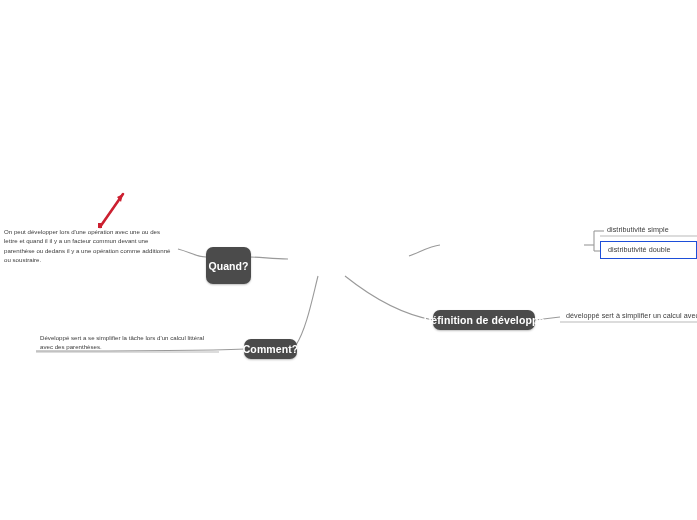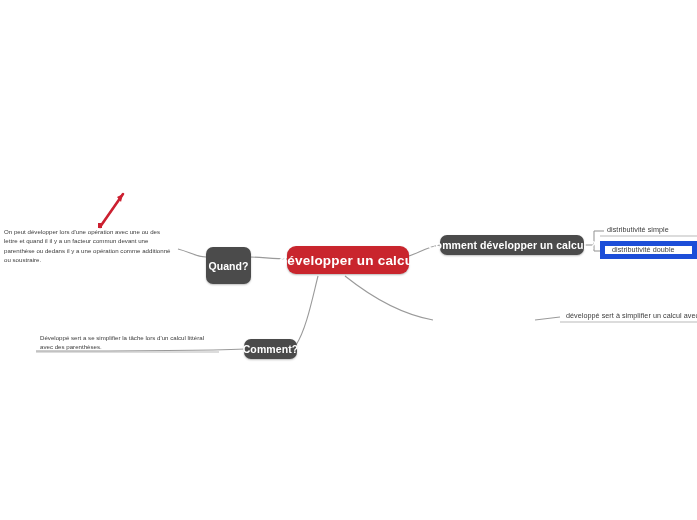--- a/index.html
+++ b/index.html
@@ -66,21 +66,21 @@
   }
   .leaf-note {
     position: absolute;
     color: #3b3b3b;
     font-size: 6.1px;
     line-height: 1.55;
     letter-spacing: 0.02px;
   }
   .leaf-note div { white-space: nowrap; }
   .boxed {
-    border: 5px solid #1d4ed8;
+    border: 1px solid #1d4ed8;
     background: #ffffff;
     box-sizing: border-box;
   }
   .arrow-wrap {
     position: absolute;
     pointer-events: none;
   }
 </style>
 </head>
 <body>
@@ -113,23 +113,20 @@
 
     <path d="M36 352 L 219 352" stroke="#b9b9b9" stroke-width="1" fill="none"></path>
   </svg>
 
   <svg class="arrow-wrap" style="left:96px; top:190px; width:34px; height:40px;" viewBox="0 0 34 40">
     <path d="M4 37 L 27 4" stroke="#cc2030" stroke-width="2.6" fill="none" stroke-linecap="round"></path>
     <path d="M27 4 L 21 7 L 25 12 Z" fill="#cc2030"></path>
     <rect x="2" y="33" width="4" height="5" fill="#cc2030"></rect>
   </svg>
 
-  <div class="node node-root" style="left:287px; top:246px; width:122px; height:28px;">
-    <span>développer un calcul</span>
-  </div>
 
   <div class="node node-dark" style="left:206px; top:247px; width:45px; height:37px;">
     <span>Quand?</span>
   </div>
 
   <div class="leaf-note" style="left:4px; top:227px; width:176px;">
     <div>On peut développer lors d'une opération avec une ou des</div>
     <div>lettre et quand il il y a un facteur commun devant une</div>
     <div>parenthèse ou dedans il y a une opération comme additionné</div>
     <div>ou soustraire.</div>
@@ -137,30 +134,30 @@
 
   <div class="node node-dark" style="left:244px; top:339px; width:53px; height:20px;">
     <span>Comment?</span>
   </div>
 
   <div class="leaf-note" style="left:40px; top:333px; width:180px;">
     <div>Développé sert a se simplifier la tâche lors d'un calcul littéral</div>
     <div>avec des parenthèses.</div>
   </div>
 
-  <div class="node node-dark" style="left:440px; top:235px; width:144px; height:20px;">
-    <span>Comment développer un calcul ?</span>
-  </div>
 
   <div class="leaf-text" style="left:607px; top:225px;">
     <span>distributivité simple</span>
   </div>
 
   <div class="leaf-text boxed" style="left:600px; top:241px; width:97px; height:18px; padding-left:7px; display:flex; align-items:center;">
     <span>distributivité double</span>
   </div>
 
+  <div class="node node-dark" style="left:433px; top:310px; width:102px; height:20px;">
+    <span>Définition de développé</span>
+  </div>
 
   <div class="leaf-text" style="left:566px; top:311px;">
     <span>développé sert à simplifier un calcul avec une v</span>
   </div>
 
 </div>
 
 </body></html>

